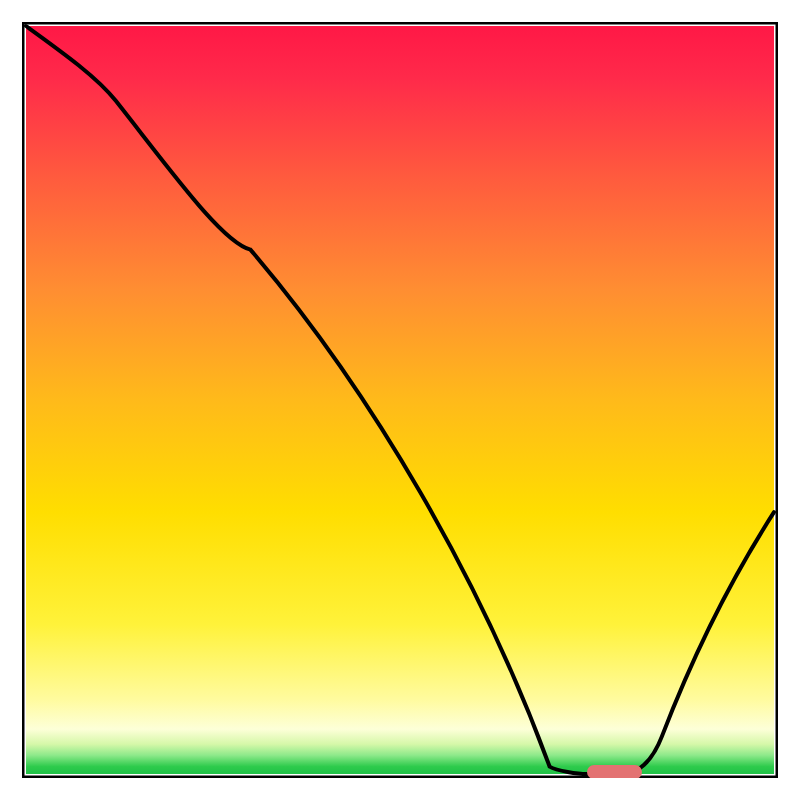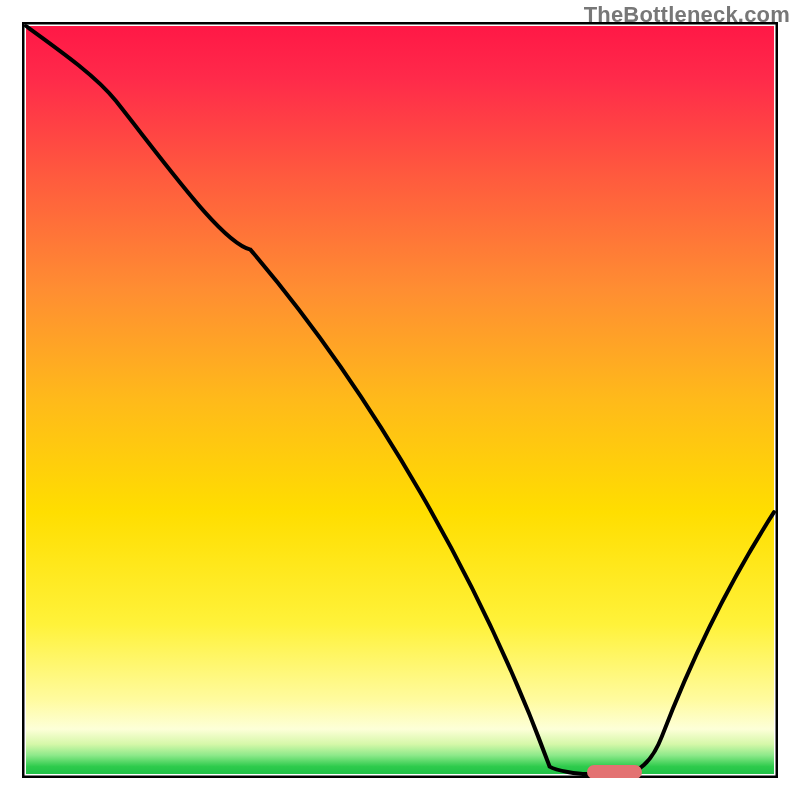--- a/index.html
+++ b/index.html
@@ -31,21 +31,20 @@
     top: 22px;
     width: 756px;
     height: 756px;
   }
   svg { display: block; }
 </style>
 </head>
 <body>
 
 <div class="chart-wrap">
-  <div class="watermark">TheBottleneck.com</div>
 
   <div class="plot">
 
     <svg width="756" height="756" viewBox="0 0 756 756">
       <defs>
 
         <linearGradient id="heat" x1="0" y1="0" x2="0" y2="1">
           <stop offset="0%" stop-color="#ff1846"></stop>
           <stop offset="7%" stop-color="#ff2a4a"></stop>
           <stop offset="20%" stop-color="#ff5a3e"></stop>

